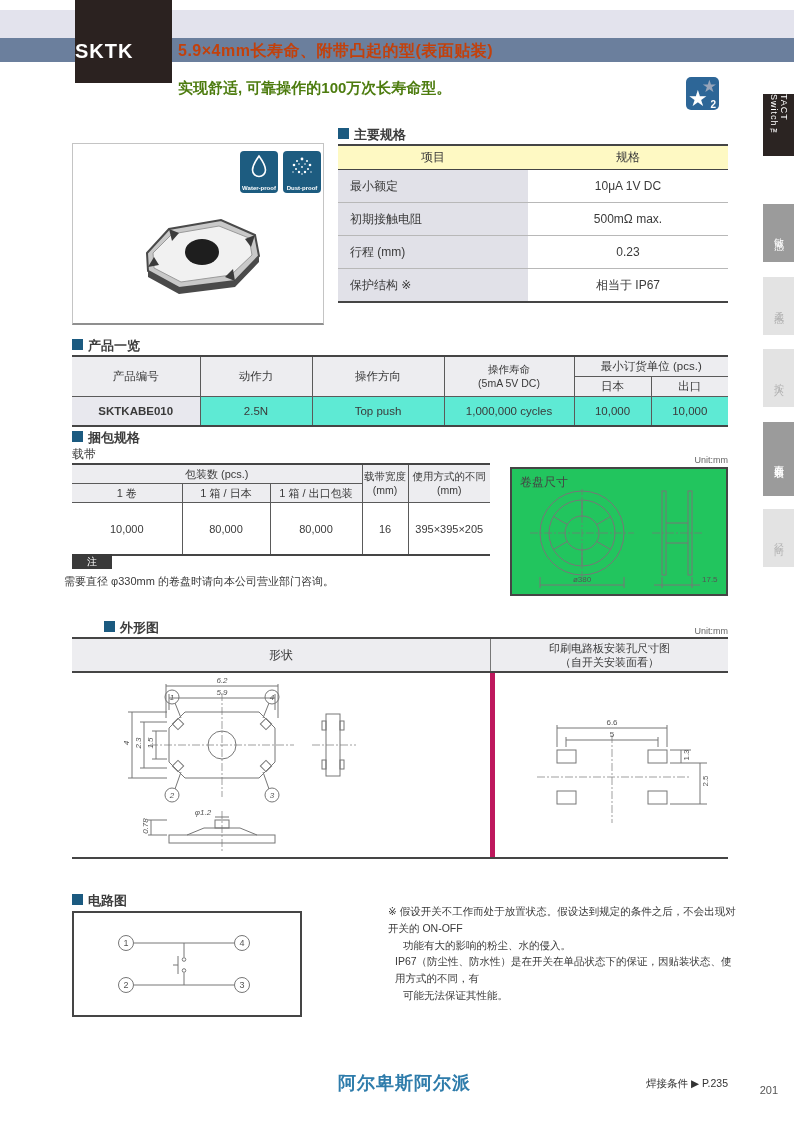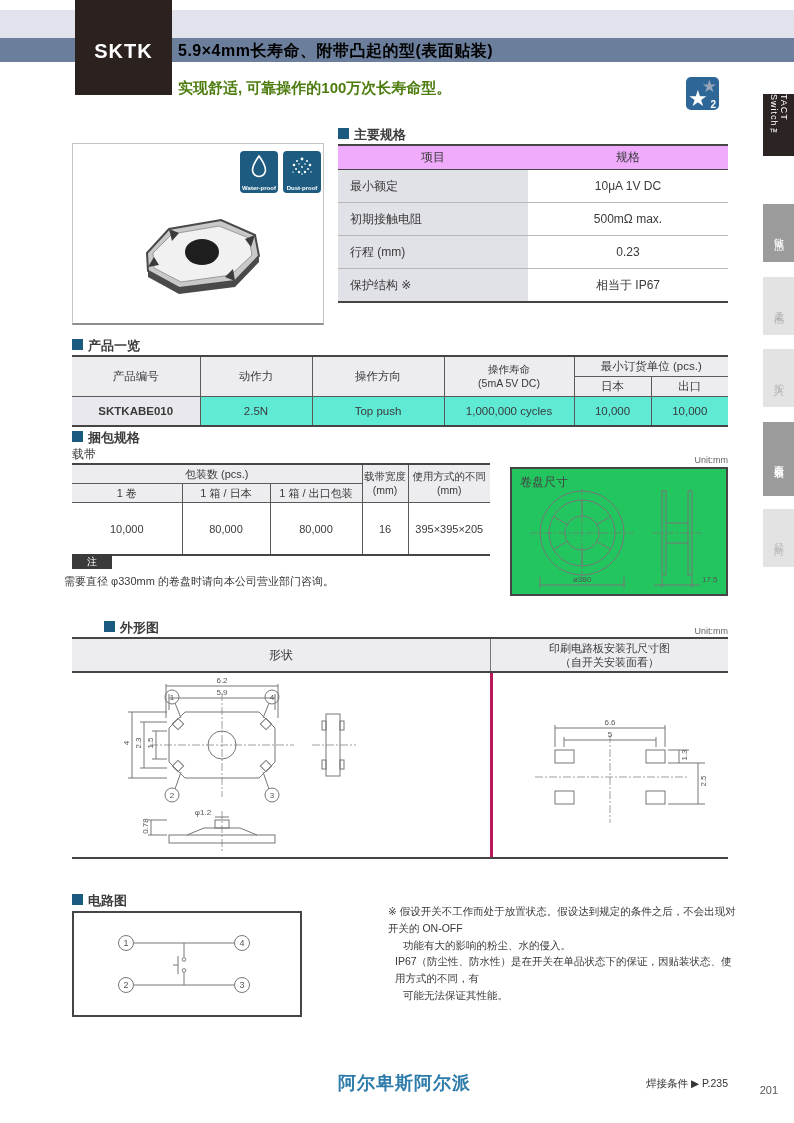--- a/index.html
+++ b/index.html
@@ -2,22 +2,22 @@
 <html><head>
 <meta charset="utf-8">
 <style>
   html,body{margin:0;padding:0;background:#fff;}
   .sheet{position:relative;width:794px;height:1123px;background:#fff;overflow:hidden;
          font-family:"Liberation Sans","DejaVu Sans",sans-serif;color:#3a3a3a;}
   .abs{position:absolute;}
   
   .band{top:10px;left:0;width:794px;height:28px;background:#e3e3ed;}
   .bluebar{top:38px;left:0;width:794px;height:24px;background:#6b7f9d;}
-  .pagetitle{top:41px;left:178px;color:#000000;font-size:16px;font-weight:bold;letter-spacing:.5px;}
-  .seriesbox{top:0;left:75px;width:97px;height:95px;background:#2b2220;display:flex;justify-content:center;}
+  .pagetitle{top:41px;left:178px;color:#c2410c;font-size:16px;font-weight:bold;letter-spacing:.5px;}
+  .seriesbox{top:0;left:75px;width:97px;height:83px;background:#2b2220;display:flex;justify-content:flex-start;}
   .seriesbox span{color:#fff;font-weight:bold;font-size:20px;margin-top:40px;letter-spacing:1px;}
   .subtitle{top:79px;left:178px;font-size:15px;font-weight:bold;color:#4d7c0f;}
   .star-badge{top:77px;left:686px;width:33px;height:33px;background:#2d6697;border-radius:5px;}
   .star{position:absolute;line-height:1;}
   .star.gray{top:1px;right:2px;font-size:17px;color:#97a5ba;}
   .star.white{bottom:0;left:2px;font-size:22px;color:#fff;}
   .star-num{position:absolute;bottom:0;right:3px;font-size:10px;font-weight:bold;color:#fff;}
   
   .vtab{left:763px;width:31px;display:flex;align-items:center;justify-content:center;
         writing-mode:vertical-rl;text-orientation:upright;font-size:10px;letter-spacing:3px;}
@@ -28,40 +28,40 @@
   .imgbox{top:143px;left:72px;width:250px;height:179px;background:#fff;border:1px solid #c4c4c4;border-bottom:2px solid #8f8f8f;}
   .picon{position:absolute;top:7px;width:38px;height:42px;background:#1d5c80;border-radius:4px;}
   .picon .lab{position:absolute;bottom:2px;left:0;width:100%;text-align:center;color:#fff;font-size:6px;font-weight:bold;}
   
   .sec{font-size:13px;font-weight:bold;color:#3d3d3d;}
   .sec .mk{display:inline-block;width:11px;height:11px;background:#1b5a80;margin-right:5px;}
   .unit{font-size:9px;color:#666;width:68px;text-align:right;}
   
   table{border-collapse:collapse;table-layout:fixed;}
   .spec-table{width:390px;font-size:12px;}
-  .spec-table th{background:#f0abfc;border-top:2px solid #454545;border-bottom:1px solid #454545;font-weight:normal;height:21px;font-size:12px;}
+  .spec-table th{background:#fef9c3;border-top:2px solid #454545;border-bottom:1px solid #454545;font-weight:normal;height:21px;font-size:12px;}
   .spec-table td{border-bottom:1px solid #b8b8b8;height:30px;}
   .spec-table tr.last td{border-bottom:2px solid #454545;}
   .spec-table td.item{background:#e1e1e8;padding-left:12px;}
   .spec-table td.val{text-align:center;background:#fff;}
   .grid th,.grid td{border:1px solid #5a5a5a;text-align:center;font-weight:normal;}
   .grid th{background:#ededf0;}
   .grid .nl{border-left:none;} .grid .nr{border-right:none;}
   .prod-table{width:656px;font-size:11.5px;border-top:2px solid #454545;border-bottom:2px solid #454545;}
   .prod-table th{height:17px;} .prod-table td{height:26px;background:#5eead4;}
   .prod-table td.part{background:#e8e8ee;font-weight:bold;}
   .pack-table{width:418px;font-size:11px;border-top:2px solid #454545;border-bottom:2px solid #454545;}
   .pack-table th{height:16px;} .pack-table td{height:49px;background:#fff;}
   .small2{font-size:10.5px;line-height:1.25;}
   
   .ol-head{top:637px;left:72px;width:656px;height:36px;background:#ededf0;border-top:2px solid #454545;border-bottom:2px solid #454545;display:flex;box-sizing:border-box;}
   .ol-head .c1{width:418px;border-right:1px solid #777;display:flex;align-items:center;justify-content:center;font-size:12px;}
   .ol-head .c2{flex:1;display:flex;flex-direction:column;align-items:center;justify-content:center;font-size:11px;line-height:1.3;}
   .ol-body{top:673px;left:72px;width:656px;height:186px;border-bottom:2px solid #454545;display:flex;box-sizing:border-box;}
-  .ol-body .c1{width:418px;border-right:3px solid #be185d;}
+  .ol-body .c1{width:418px;border-right:5px solid #be185d;font-style:italic;}
   .ol-body .c2{flex:1;}
   
   .reelbox{top:467px;left:510px;width:218px;height:129px;border:2px solid #454545;box-sizing:border-box;background:#22c55e;}
   .reellab{position:absolute;top:5px;left:8px;font-size:12px;color:#444;}
   .notebadge{top:554px;left:72px;width:40px;height:15px;background:#3a3a3a;color:#fff;font-size:10px;text-align:center;line-height:15px;}
   .notetext{top:574px;left:64px;font-size:11px;color:#3a3a3a;}
   
   .circbox{top:911px;left:72px;width:230px;height:106px;border:2px solid #454545;box-sizing:border-box;background:#fff;}
   .remarks{top:903px;left:388px;width:348px;font-size:10.5px;line-height:1.6;color:#3a3a3a;}
   .remarks .i1{margin-left:15px;} .remarks .i2{margin-left:7px;}

